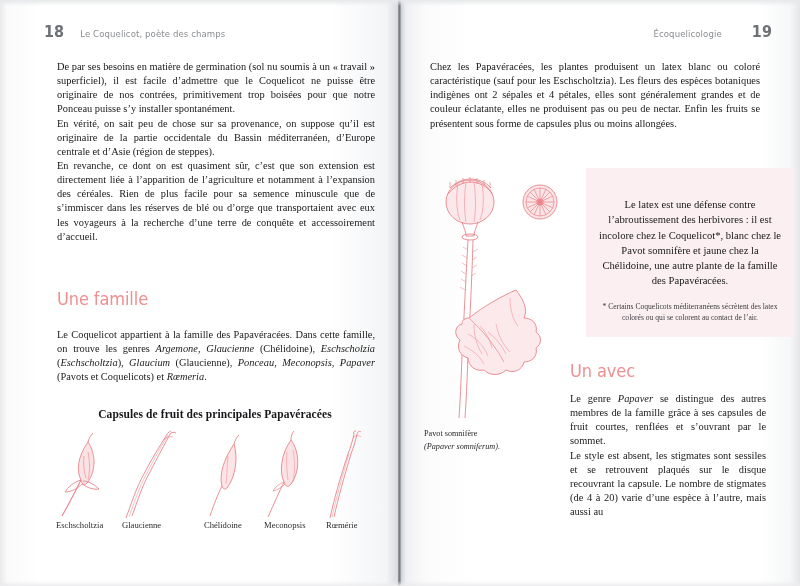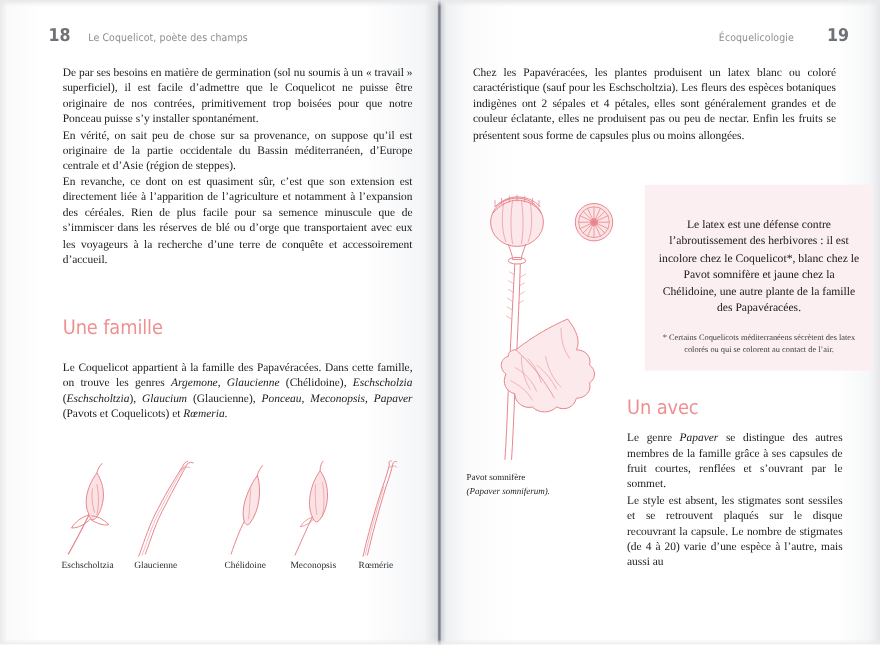--- a/index.html
+++ b/index.html
@@ -93,20 +93,21 @@
   <div class="col" id="col-left">
     <p>De par ses besoins en matière de germination (sol nu soumis à un « travail » superficiel), il est facile d’admettre que le Coquelicot ne puisse être originaire de nos contrées, primitivement trop boisées pour que notre Ponceau puisse s’y installer spontanément.</p>
     <p>En vérité, on sait peu de chose sur sa provenance, on suppose qu’il est originaire de la partie occidentale du Bassin méditerranéen, d’Europe centrale et d’Asie (région de steppes).</p>
     <p>En revanche, ce dont on est quasiment sûr, c’est que son extension est directement liée à l’apparition de l’agriculture et notamment à l’expansion des céréales. Rien de plus facile pour sa semence minuscule que de s’immiscer dans les réserves de blé ou d’orge que transportaient avec eux les voyageurs à la recherche d’une terre de conquête et accessoirement d’accueil.</p>
   </div>
 
   <div class="h-sub" id="une-famille">Une famille</div>
   <div id="para-famille">Le Coquelicot appartient à la famille des Papavéracées. Dans cette famille, on trouve les genres <i>Argemone</i>, <i>Glaucienne</i> (Chélidoine), <i>Eschscholzia</i> (<i>Eschscholtzia</i>), <i>Glaucium</i> (Glaucienne), <i>Ponceau</i>, <i>Meconopsis</i>, <i>Papaver</i> (Pavots et Coquelicots) et <i>Rœmeria</i>.</div>
 
   <div id="fig-capsules">
+    <div class="fig-title">Capsules de fruit des principales Papavéracées</div>
 
     <div class="capsule-row">
 
       <svg width="60" height="90" viewBox="0 0 60 90" style="left:4px">
         <g fill="none" stroke="#e8848a" stroke-width="0.9">
           <path d="M8 86 C16 72 22 60 27 50" stroke-width="1.1"></path>
           <path d="M27 50 C22 40 24 26 34 12 C42 24 42 40 34 52 C31 56 28 55 27 50 Z" fill="#fbe3e5"></path>
           <path d="M30 26 C29 34 30 42 32 48" stroke-width="0.6"></path>
           <path d="M34 22 C36 32 36 42 34 50" stroke-width="0.6"></path>
           <path d="M27 50 C20 52 14 57 11 62 C18 62 24 58 28 54"></path>

